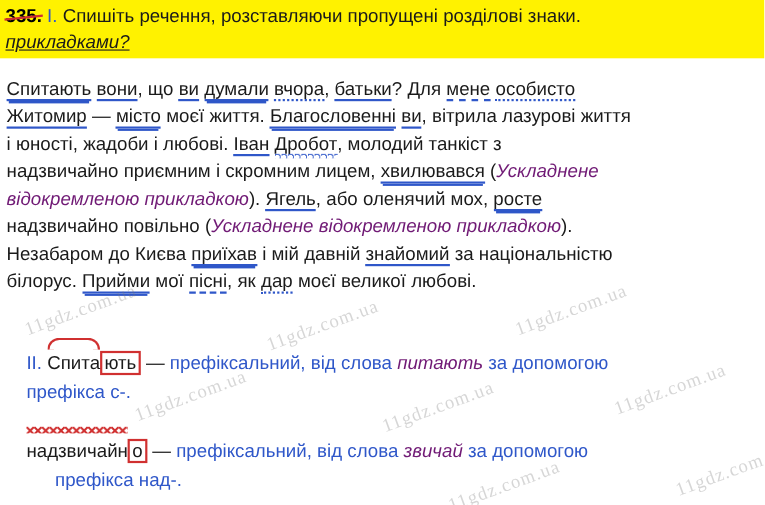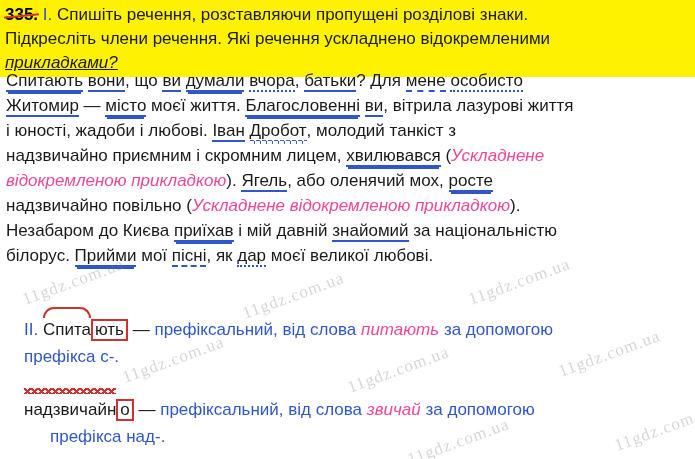--- a/index.html
+++ b/index.html
@@ -67,21 +67,21 @@
     left: 6px;
     top: 68px;
     width: 684px;
     z-index: 2;
   }
   .body-text .ln {
     line-height: 25px;
     white-space: nowrap;
   }
   .blue { color: #2f57c9; }
-  .blue-it { color: #ec4899; font-style: italic; }
+  .blue-it { color: #701a75; font-style: italic; }
 
   
   .u-solid {
     border-bottom: 2px solid #2f57c9;
     padding-bottom: 0px;
   }
   .u-dbl {
     border-bottom: 2px solid #2f57c9;
     box-shadow: 0 4px 0 -2px #2f57c9;
     padding-bottom: 0px;
@@ -155,23 +155,20 @@
   }
 </style>
 </head>
 <body>
 
 <div class="task-head">
   <div class="line">
     <span class="num"><span>335.</span><span class="strike"></span></span>
     <span class="rom">I.</span>
     <span>Спишіть речення, розставляючи пропущені розділові знаки.</span>
-  </div>
-  <div class="line">
-    <span>Підкресліть члени речення. Які речення ускладнено відокремленими</span>
   </div>
   <div class="line">
     <em>прикладками?</em>
   </div>
 </div>
 
 <div class="body-text">
 
   <div class="ln">
     <span class="u-dbl">Спитають</span><span> </span><span class="u-solid">вони</span><span>, що </span><span class="u-solid">ви</span><span> </span><span class="u-dbl">думали</span><span> </span><span class="u-dot">вчора</span><span>, </span><span class="u-solid">батьки</span><span>? Для </span><span class="u-dash">мене</span><span> </span><span class="u-dot">особисто</span>

